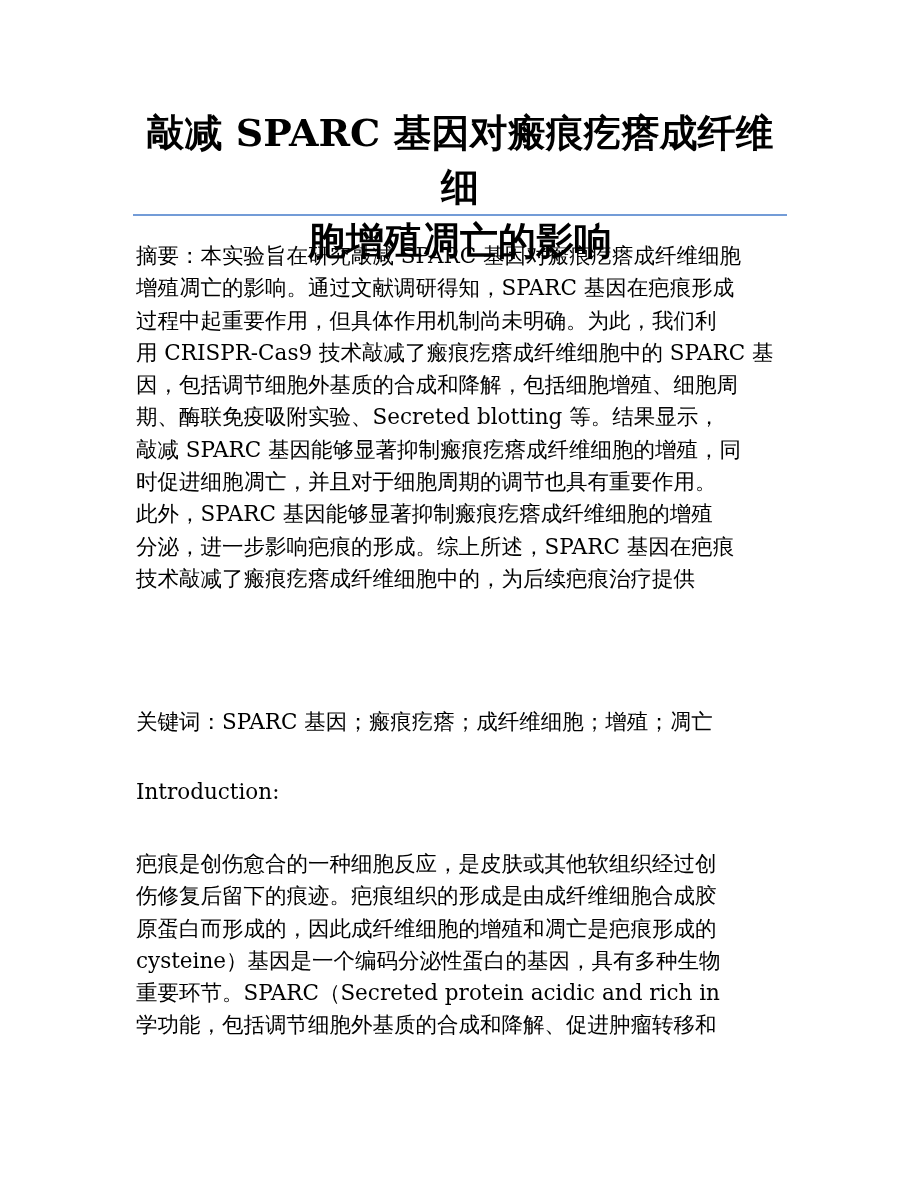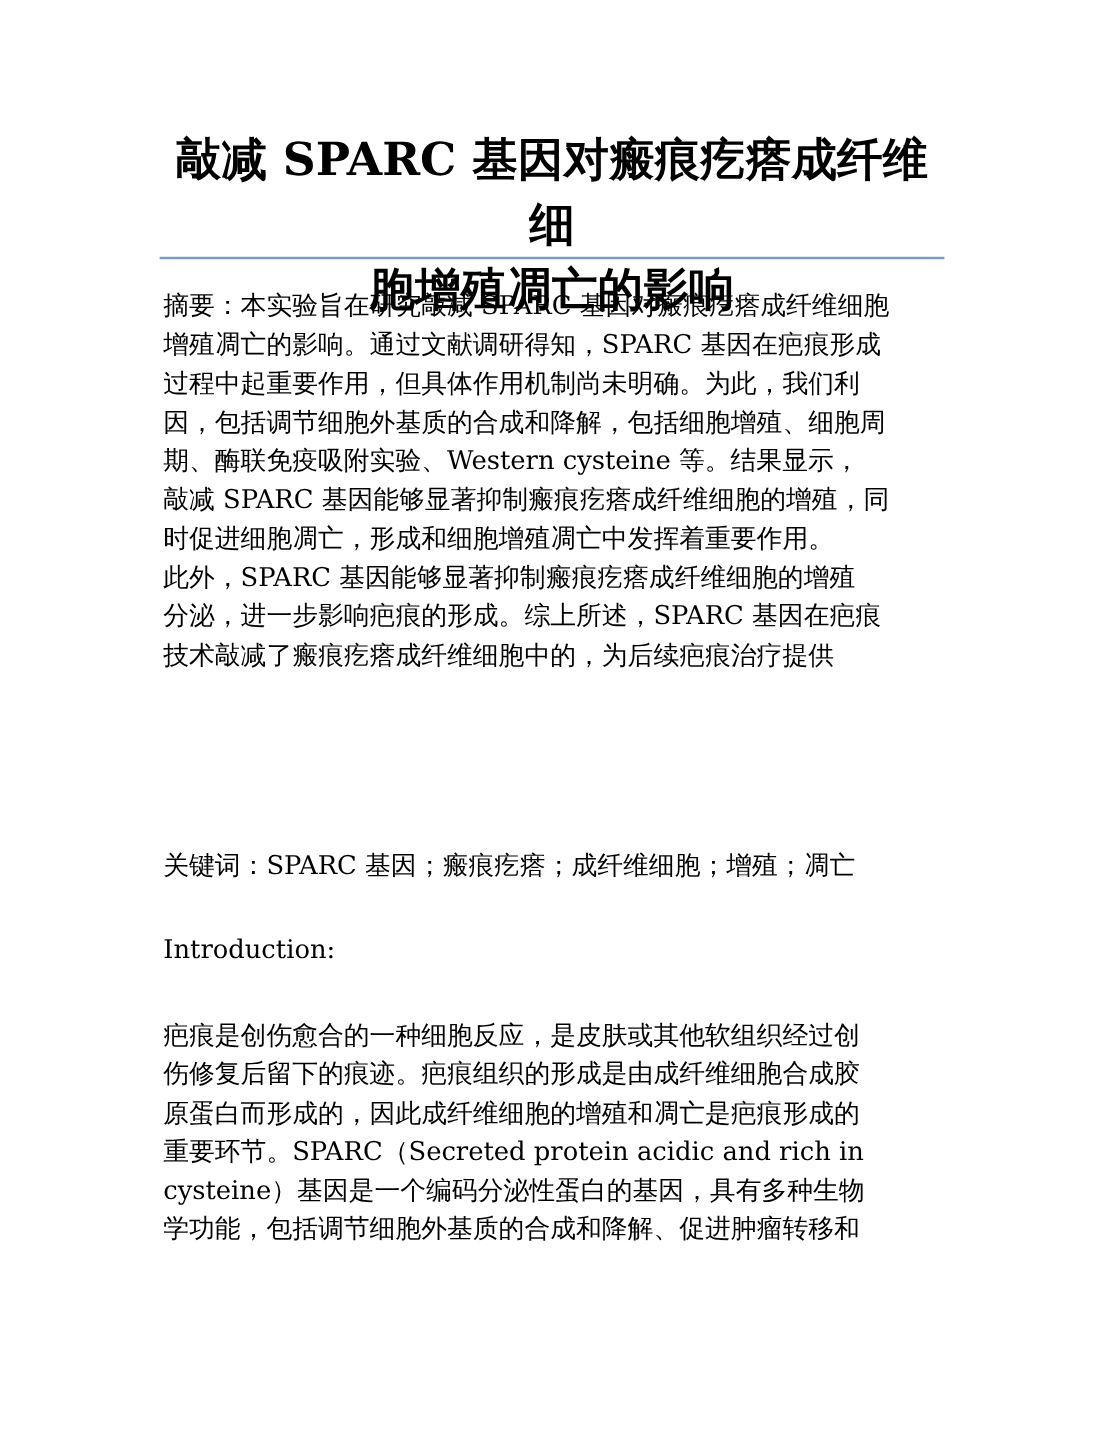--- a/index.html
+++ b/index.html
@@ -65,34 +65,35 @@
     <span id="t1">敲减 SPARC 基因对瘢痕疙瘩成纤维细</span><br>
     <span id="t2">胞增殖凋亡的影响</span>
   </h1>
 
   <div class="divider" style="border-top-color: rgb(91, 139, 208);"></div>
 
   <div class="body-text abstract">
     <div>摘要：本实验旨在研究敲减 SPARC 基因对瘢痕疙瘩成纤维细胞</div>
     <div>增殖凋亡的影响。通过文献调研得知，SPARC 基因在疤痕形成</div>
     <div>过程中起重要作用，但具体作用机制尚未明确。为此，我们利</div>
+    <div>用 CRISPR-Cas9 技术敲减了瘢痕疙瘩成纤维细胞中的 SPARC 基</div>
     <div>因，包括调节细胞外基质的合成和降解，包括细胞增殖、细胞周</div>
-    <div>期、酶联免疫吸附实验、Western cysteine 等。结果显示，</div>
+    <div>期、酶联免疫吸附实验、Secreted blotting 等。结果显示，</div>
     <div>敲减 SPARC 基因能够显著抑制瘢痕疙瘩成纤维细胞的增殖，同</div>
-    <div>时促进细胞凋亡，形成和细胞增殖凋亡中发挥着重要作用。</div>
+    <div>时促进细胞凋亡，并且对于细胞周期的调节也具有重要作用。</div>
     <div>此外，SPARC 基因能够显著抑制瘢痕疙瘩成纤维细胞的增殖</div>
     <div>分泌，进一步影响疤痕的形成。综上所述，SPARC 基因在疤痕</div>
     <div>技术敲减了瘢痕疙瘩成纤维细胞中的，为后续疤痕治疗提供</div>
   </div>
 
   <p class="body-text keywords">关键词：SPARC 基因；瘢痕疙瘩；成纤维细胞；增殖；凋亡</p>
 
   <p class="body-text intro-heading">Introduction:</p>
 
   <div class="body-text intro-para">
     <div>疤痕是创伤愈合的一种细胞反应，是皮肤或其他软组织经过创</div>
     <div>伤修复后留下的痕迹。疤痕组织的形成是由成纤维细胞合成胶</div>
     <div>原蛋白而形成的，因此成纤维细胞的增殖和凋亡是疤痕形成的</div>
+    <div>cysteine）基因是一个编码分泌性蛋白的基因，具有多种生物</div>
     <div>重要环节。SPARC（Secreted protein acidic and rich in</div>
-    <div>cysteine）基因是一个编码分泌性蛋白的基因，具有多种生物</div>
     <div>学功能，包括调节细胞外基质的合成和降解、促进肿瘤转移和</div>
   </div>
 </div>
 
 </body></html>

